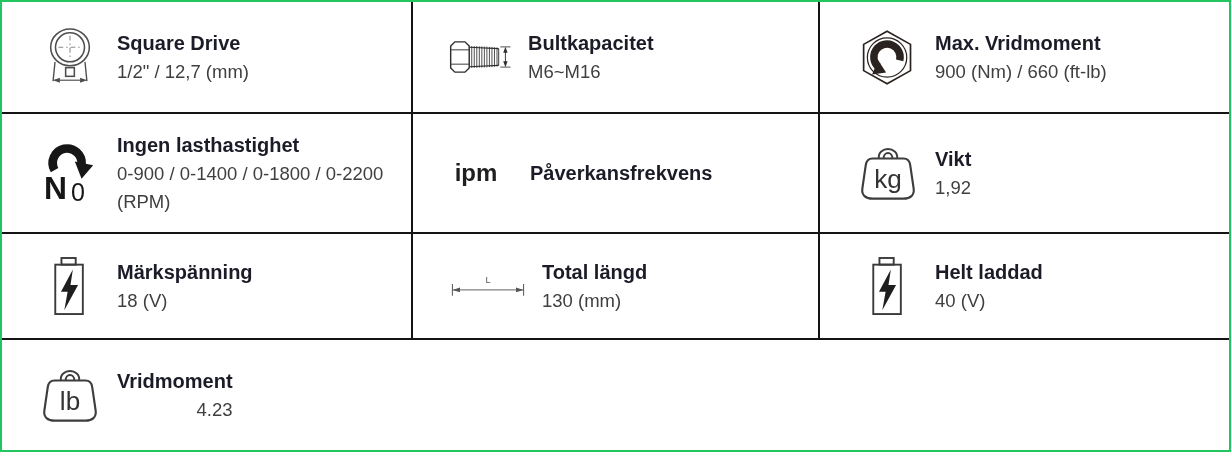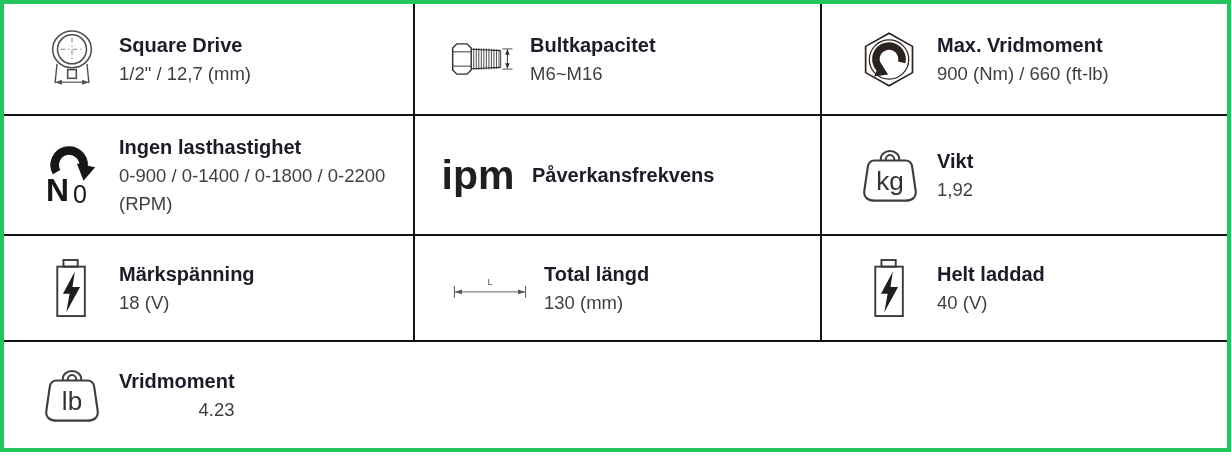--- a/index.html
+++ b/index.html
@@ -7,21 +7,21 @@
     background: #ffffff;
     font-family: "Liberation Sans", "DejaVu Sans", sans-serif;
   }
   .spec-table {
     width: 1231px;
     height: 452px;
     margin: 0;
     display: grid;
     grid-template-columns: 411px 407px 1fr;
     grid-template-rows: 112px 120px 106px 1fr;
-    border: 4px solid #22c55e;
+    border: 2px solid #22c55e;
     background: #ffffff;
   }
   .cell {
     border-right: 2px solid #141414;
     border-bottom: 2px solid #141414;
     display: flex;
     align-items: center;
     padding: 6px 8px 6px 36px;
     gap: 15px;
     overflow: hidden;
@@ -49,21 +49,21 @@
     color: #1c1c28;
     line-height: 1.45;
   }
   .spec-value {
     font-size: 18.5px;
     font-weight: 400;
     color: #3f3f3f;
     line-height: 1.5;
   }
   .ipm-text {
-    font-size: 41px;
+    font-size: 24px;
     font-weight: 700;
     color: #1f1f1f;
     line-height: 1;
   }
   svg { display: block; }
   svg text { font-family: "Liberation Sans", "DejaVu Sans", sans-serif; }
 </style>
 </head>
 <body>
 

